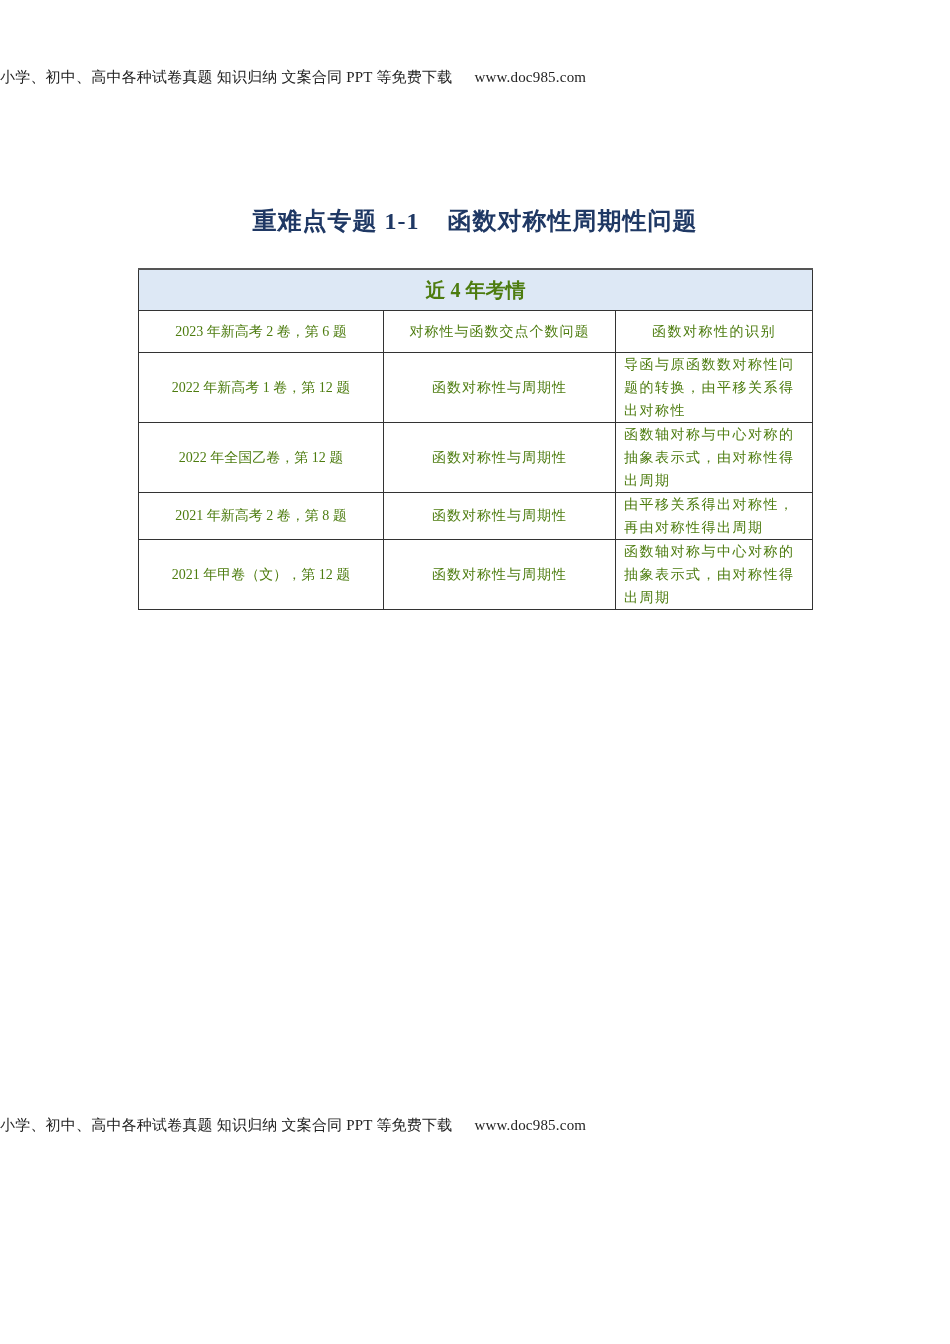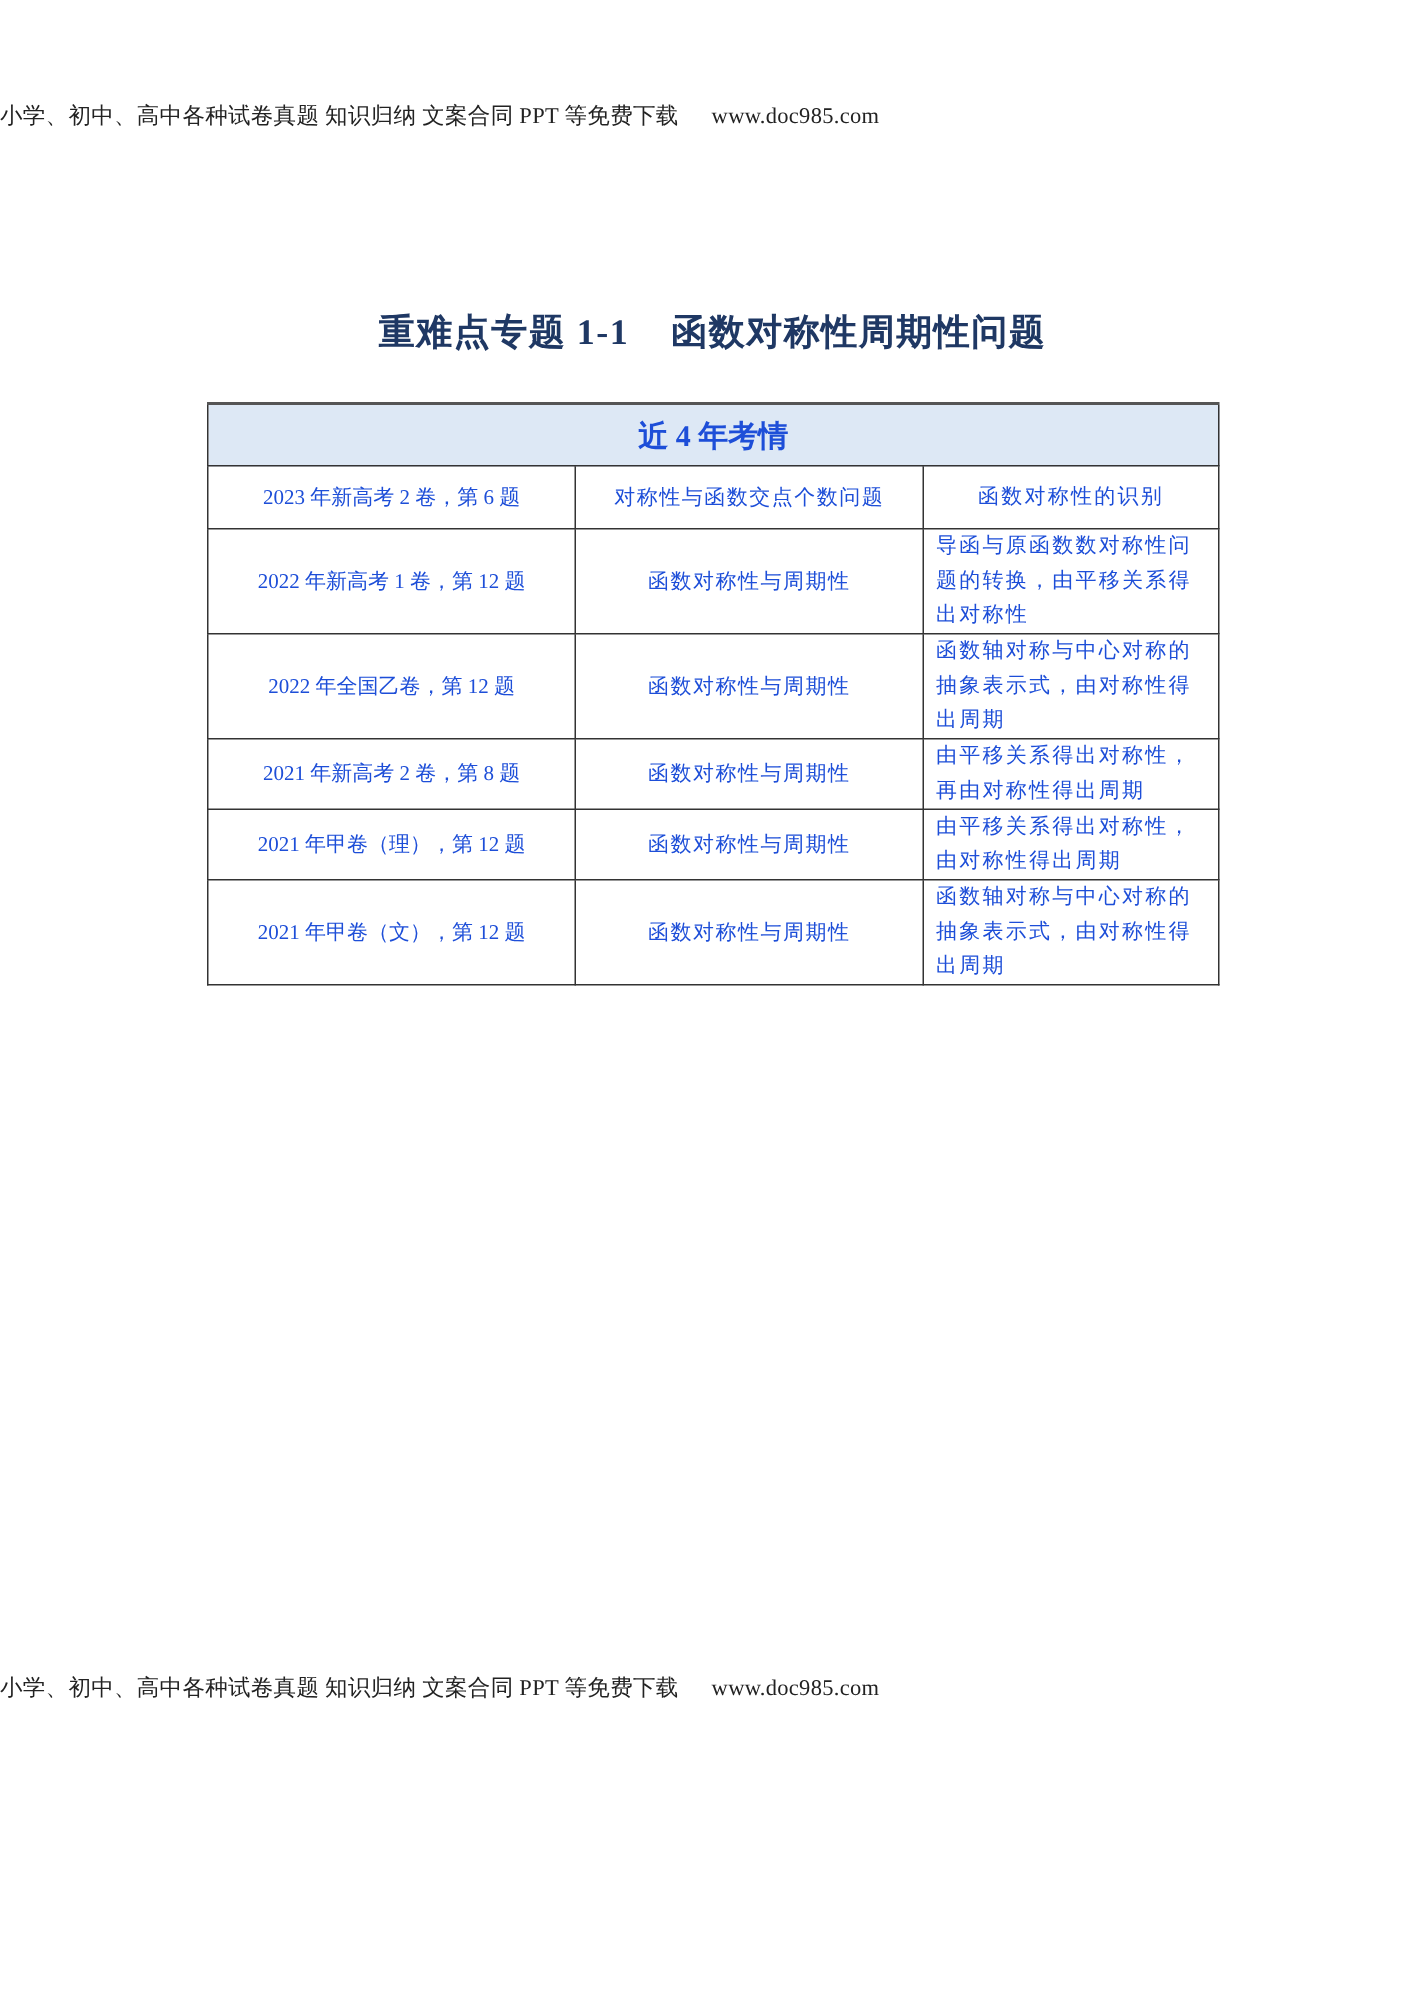--- a/index.html
+++ b/index.html
@@ -17,21 +17,21 @@
     .doc-title {
       position: absolute; top: 205px; left: 0; width: 950px; text-align: center;
       font-size: 24px; font-weight: bold; color: #1f3864; letter-spacing: 1px;
     }
     .doc-title .gap { display: inline-block; width: 28px; }
     table.exam-table {
       position: absolute; left: 138px; top: 268px; width: 674px;
       border-collapse: collapse; table-layout: fixed;
     }
     .exam-table td, .exam-table th {
-      border: 1px solid #333; font-size: 14px; color: #1d4ed8; padding: 0;
+      border: 1px solid #333; font-size: 14px; color: #4d7c0f; padding: 0;
     }
     .exam-table .band {
       background: #dde8f5; height: 40px; text-align: center;
       font-size: 20px; font-weight: bold; border-top: 2px solid #555;
     }
     .exam-table .col-head { height: 42px; font-weight: bold; text-align: center; font-size: 15px; }
     .exam-table td.c1, .exam-table td.c2 { text-align: center; }
     .exam-table td.c3 { text-align: left; padding: 0 8px; line-height: 23px; letter-spacing: 1.5px; }
     .exam-table td.c2 { letter-spacing: 1px; }
     .row-short { height: 42px; padding-left: 29px; }
@@ -72,25 +72,20 @@
   <tr class="row-tall">
     <td class="c1">2022 年全国乙卷，第 12 题</td>
     <td class="c2">函数对称性与周期性</td>
     <td class="c3">函数轴对称与中心对称的抽象表示式，由对称性得出周期</td>
   </tr>
   <tr class="row-med">
     <td class="c1">2021 年新高考 2 卷，第 8 题</td>
     <td class="c2">函数对称性与周期性</td>
     <td class="c3">由平移关系得出对称性，再由对称性得出周期</td>
   </tr>
-  <tr class="row-med">
-    <td class="c1">2021 年甲卷（理），第 12 题</td>
-    <td class="c2">函数对称性与周期性</td>
-    <td class="c3">由平移关系得出对称性，由对称性得出周期</td>
-  </tr>
   <tr class="row-tall">
     <td class="c1">2021 年甲卷（文），第 12 题</td>
     <td class="c2">函数对称性与周期性</td>
     <td class="c3">函数轴对称与中心对称的抽象表示式，由对称性得出周期</td>
   </tr>
 </tbody>
   </table>
 
 <div class="page-footer">
   <span>小学、初中、高中各种试卷真题  知识归纳  文案合同  PPT 等免费下载</span><span class="url">www.doc985.com</span>

